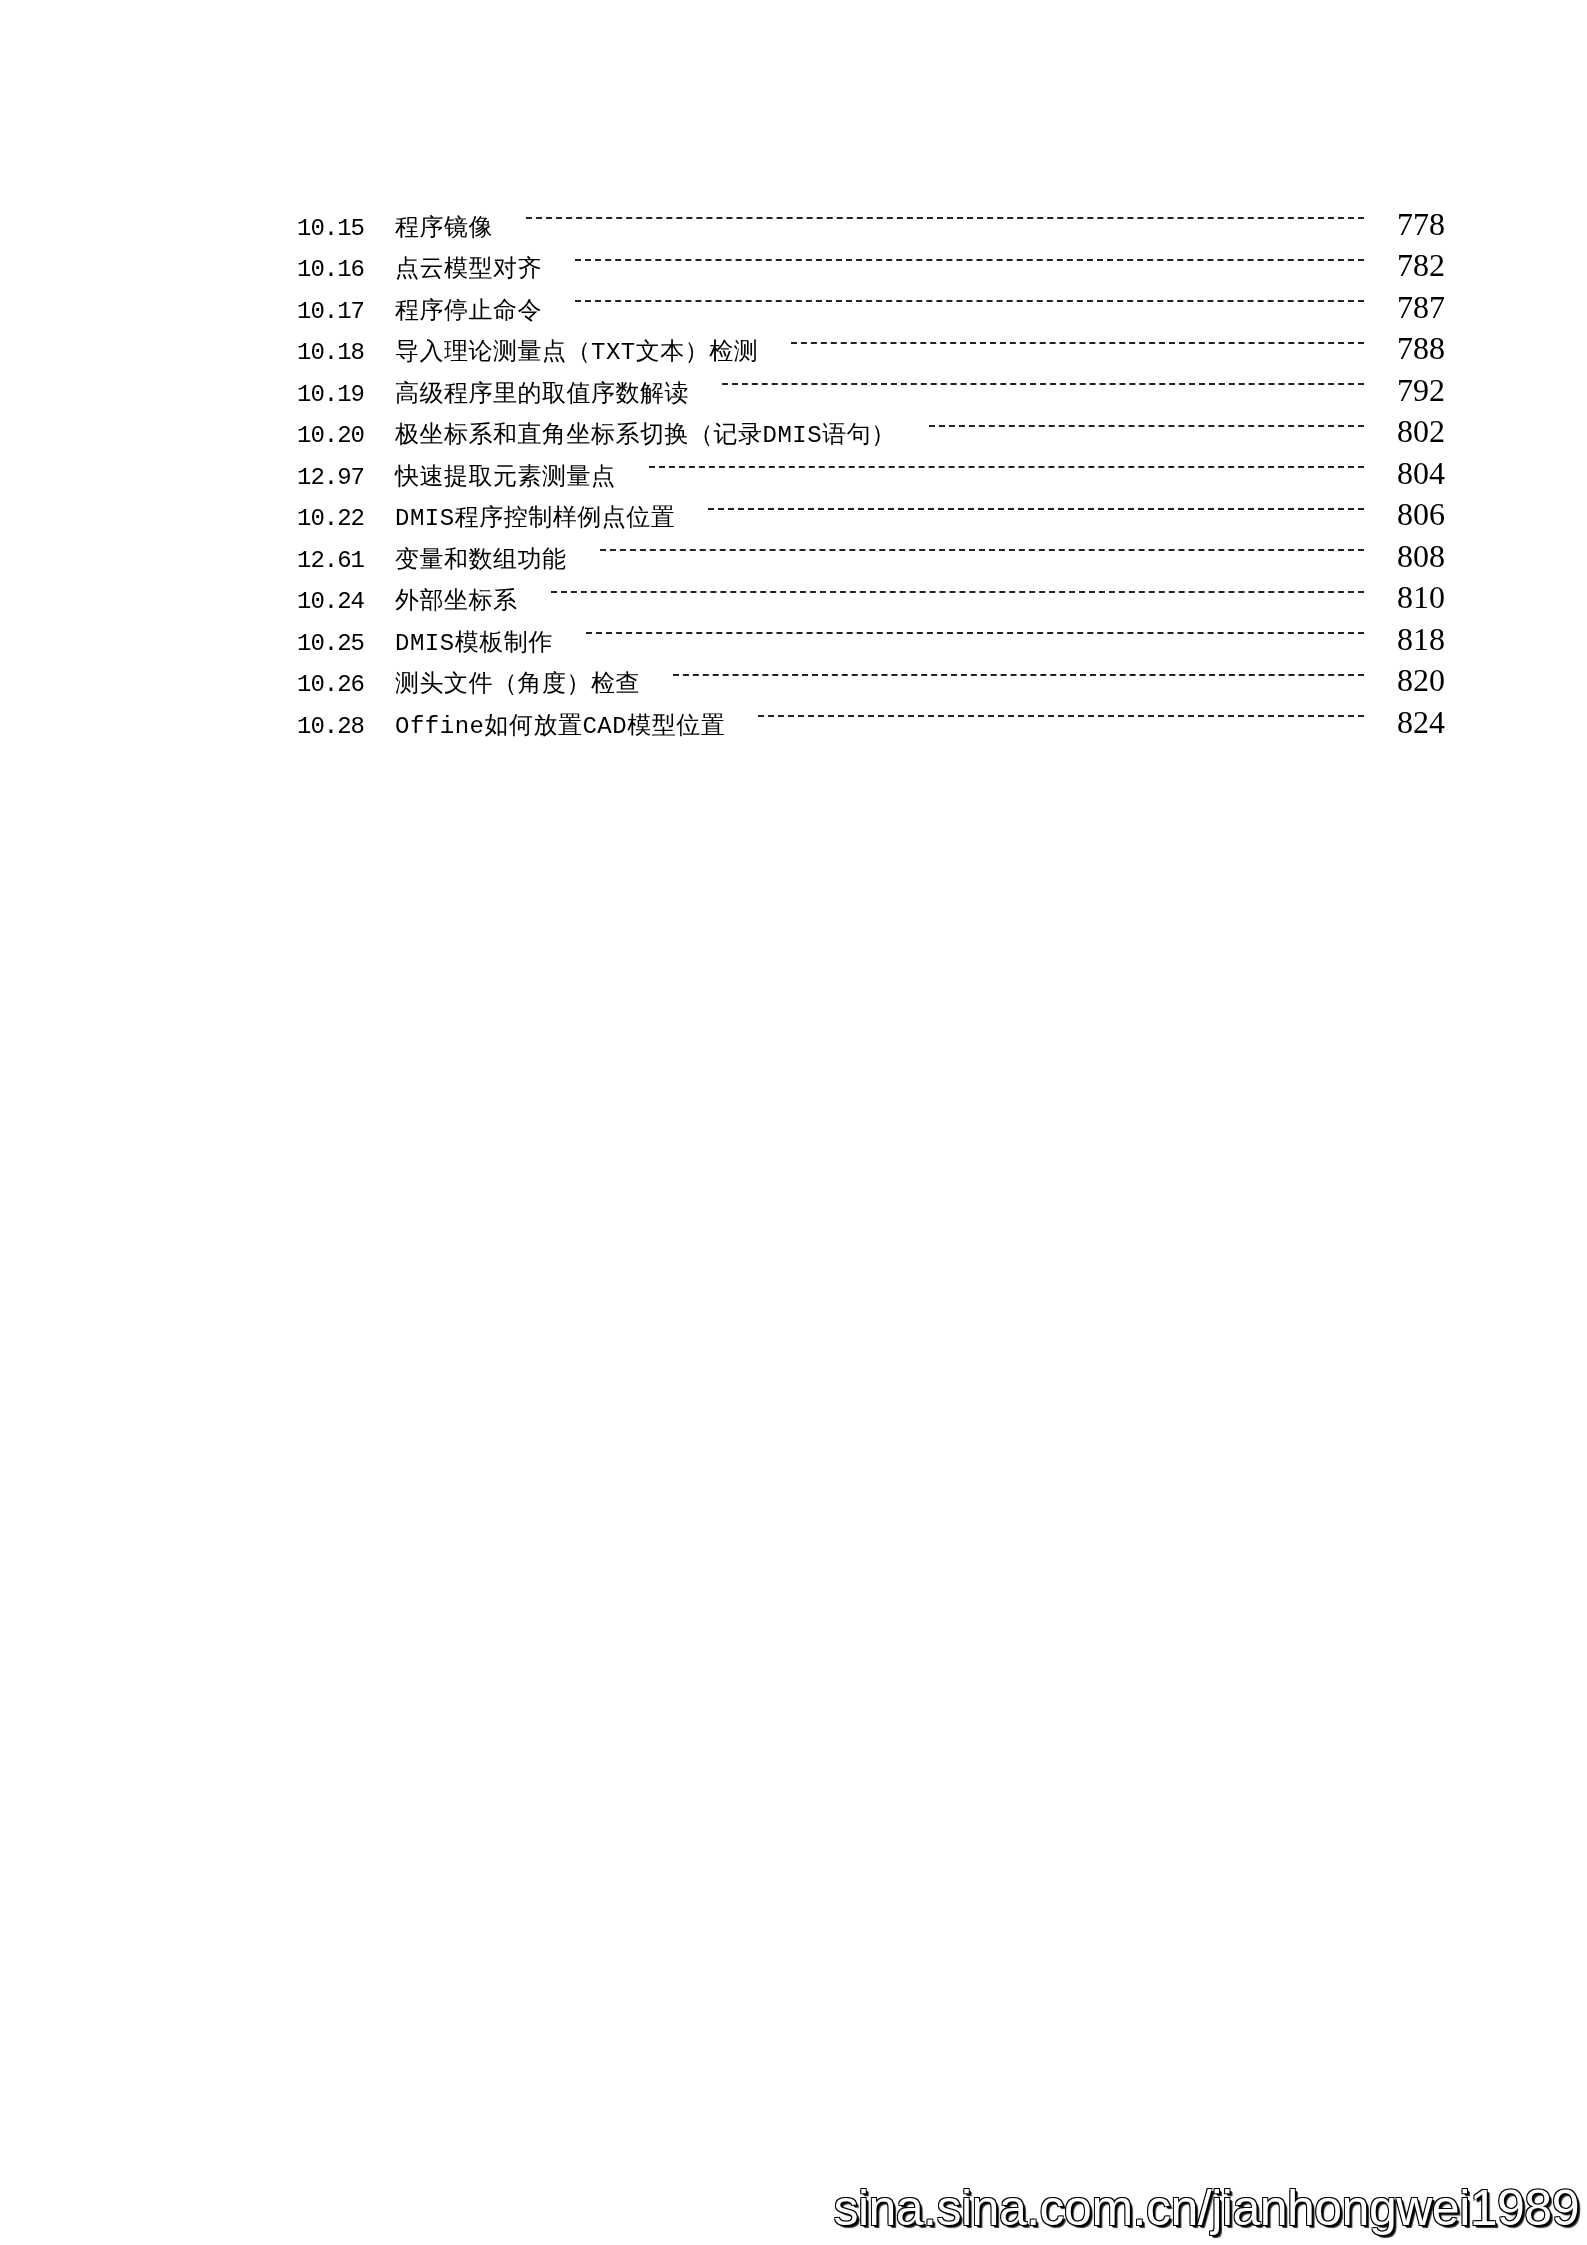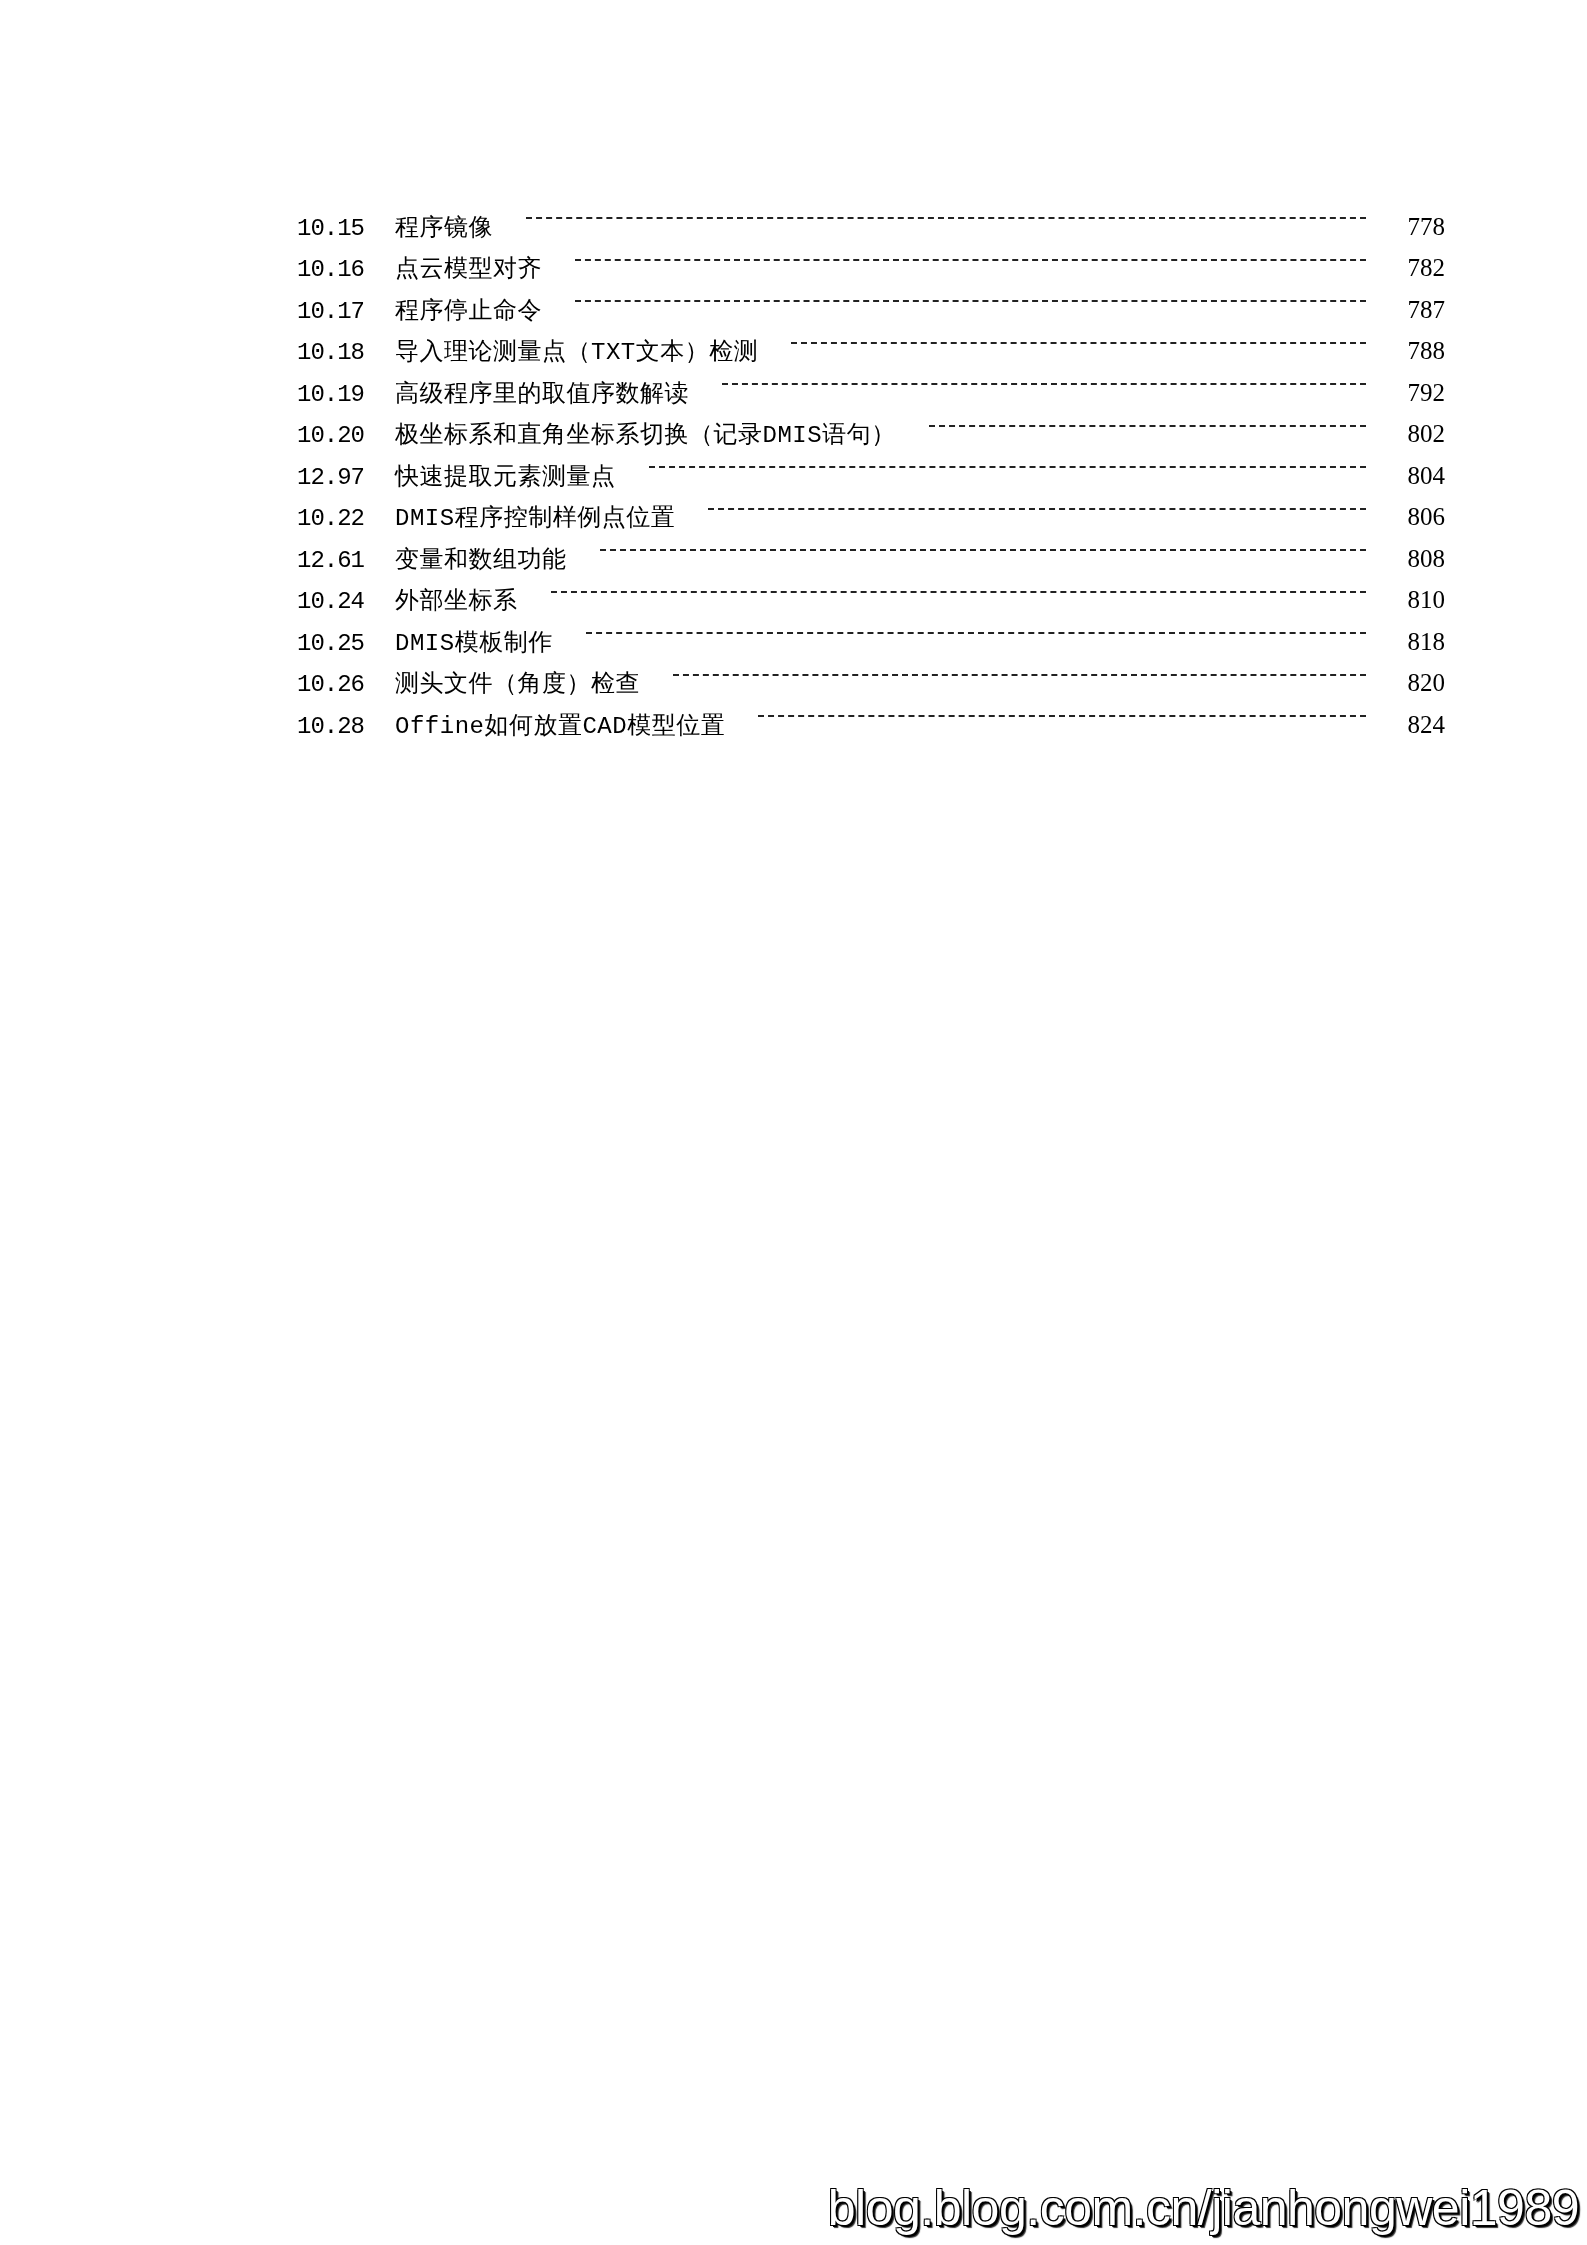--- a/index.html
+++ b/index.html
@@ -51,21 +51,21 @@
       content: "";
       position: absolute;
       left: 0;
       right: 0;
       top: 24px;
       border-top: 2px dashed #222;
     }
     .toc-page {
       flex: 0 0 auto;
       font-family: "Liberation Serif", "DejaVu Serif", serif;
-      font-size: 25px;
+      font-size: 32px;
       text-align: right;
       min-width: 46px;
     }
     .watermark {
       position: absolute;
       right: 8px;
       bottom: 8px;
       font-family: "Liberation Sans", "DejaVu Sans", sans-serif;
       font-size: 50px;
       color: #ffffff;
@@ -150,13 +150,13 @@
     <span class="toc-page">820</span>
   </div>
   <div class="toc-row">
     <span class="toc-num">10.28</span>
     <span class="toc-title">Offine如何放置CAD模型位置</span>
     <span class="toc-leader"></span>
     <span class="toc-page">824</span>
   </div>
 </div>
 
-<div class="watermark">blog.blog.com.cn/jianhongwei1989</div>
+<div class="watermark">sina.sina.com.cn/jianhongwei1989</div>
 
 </body></html>

